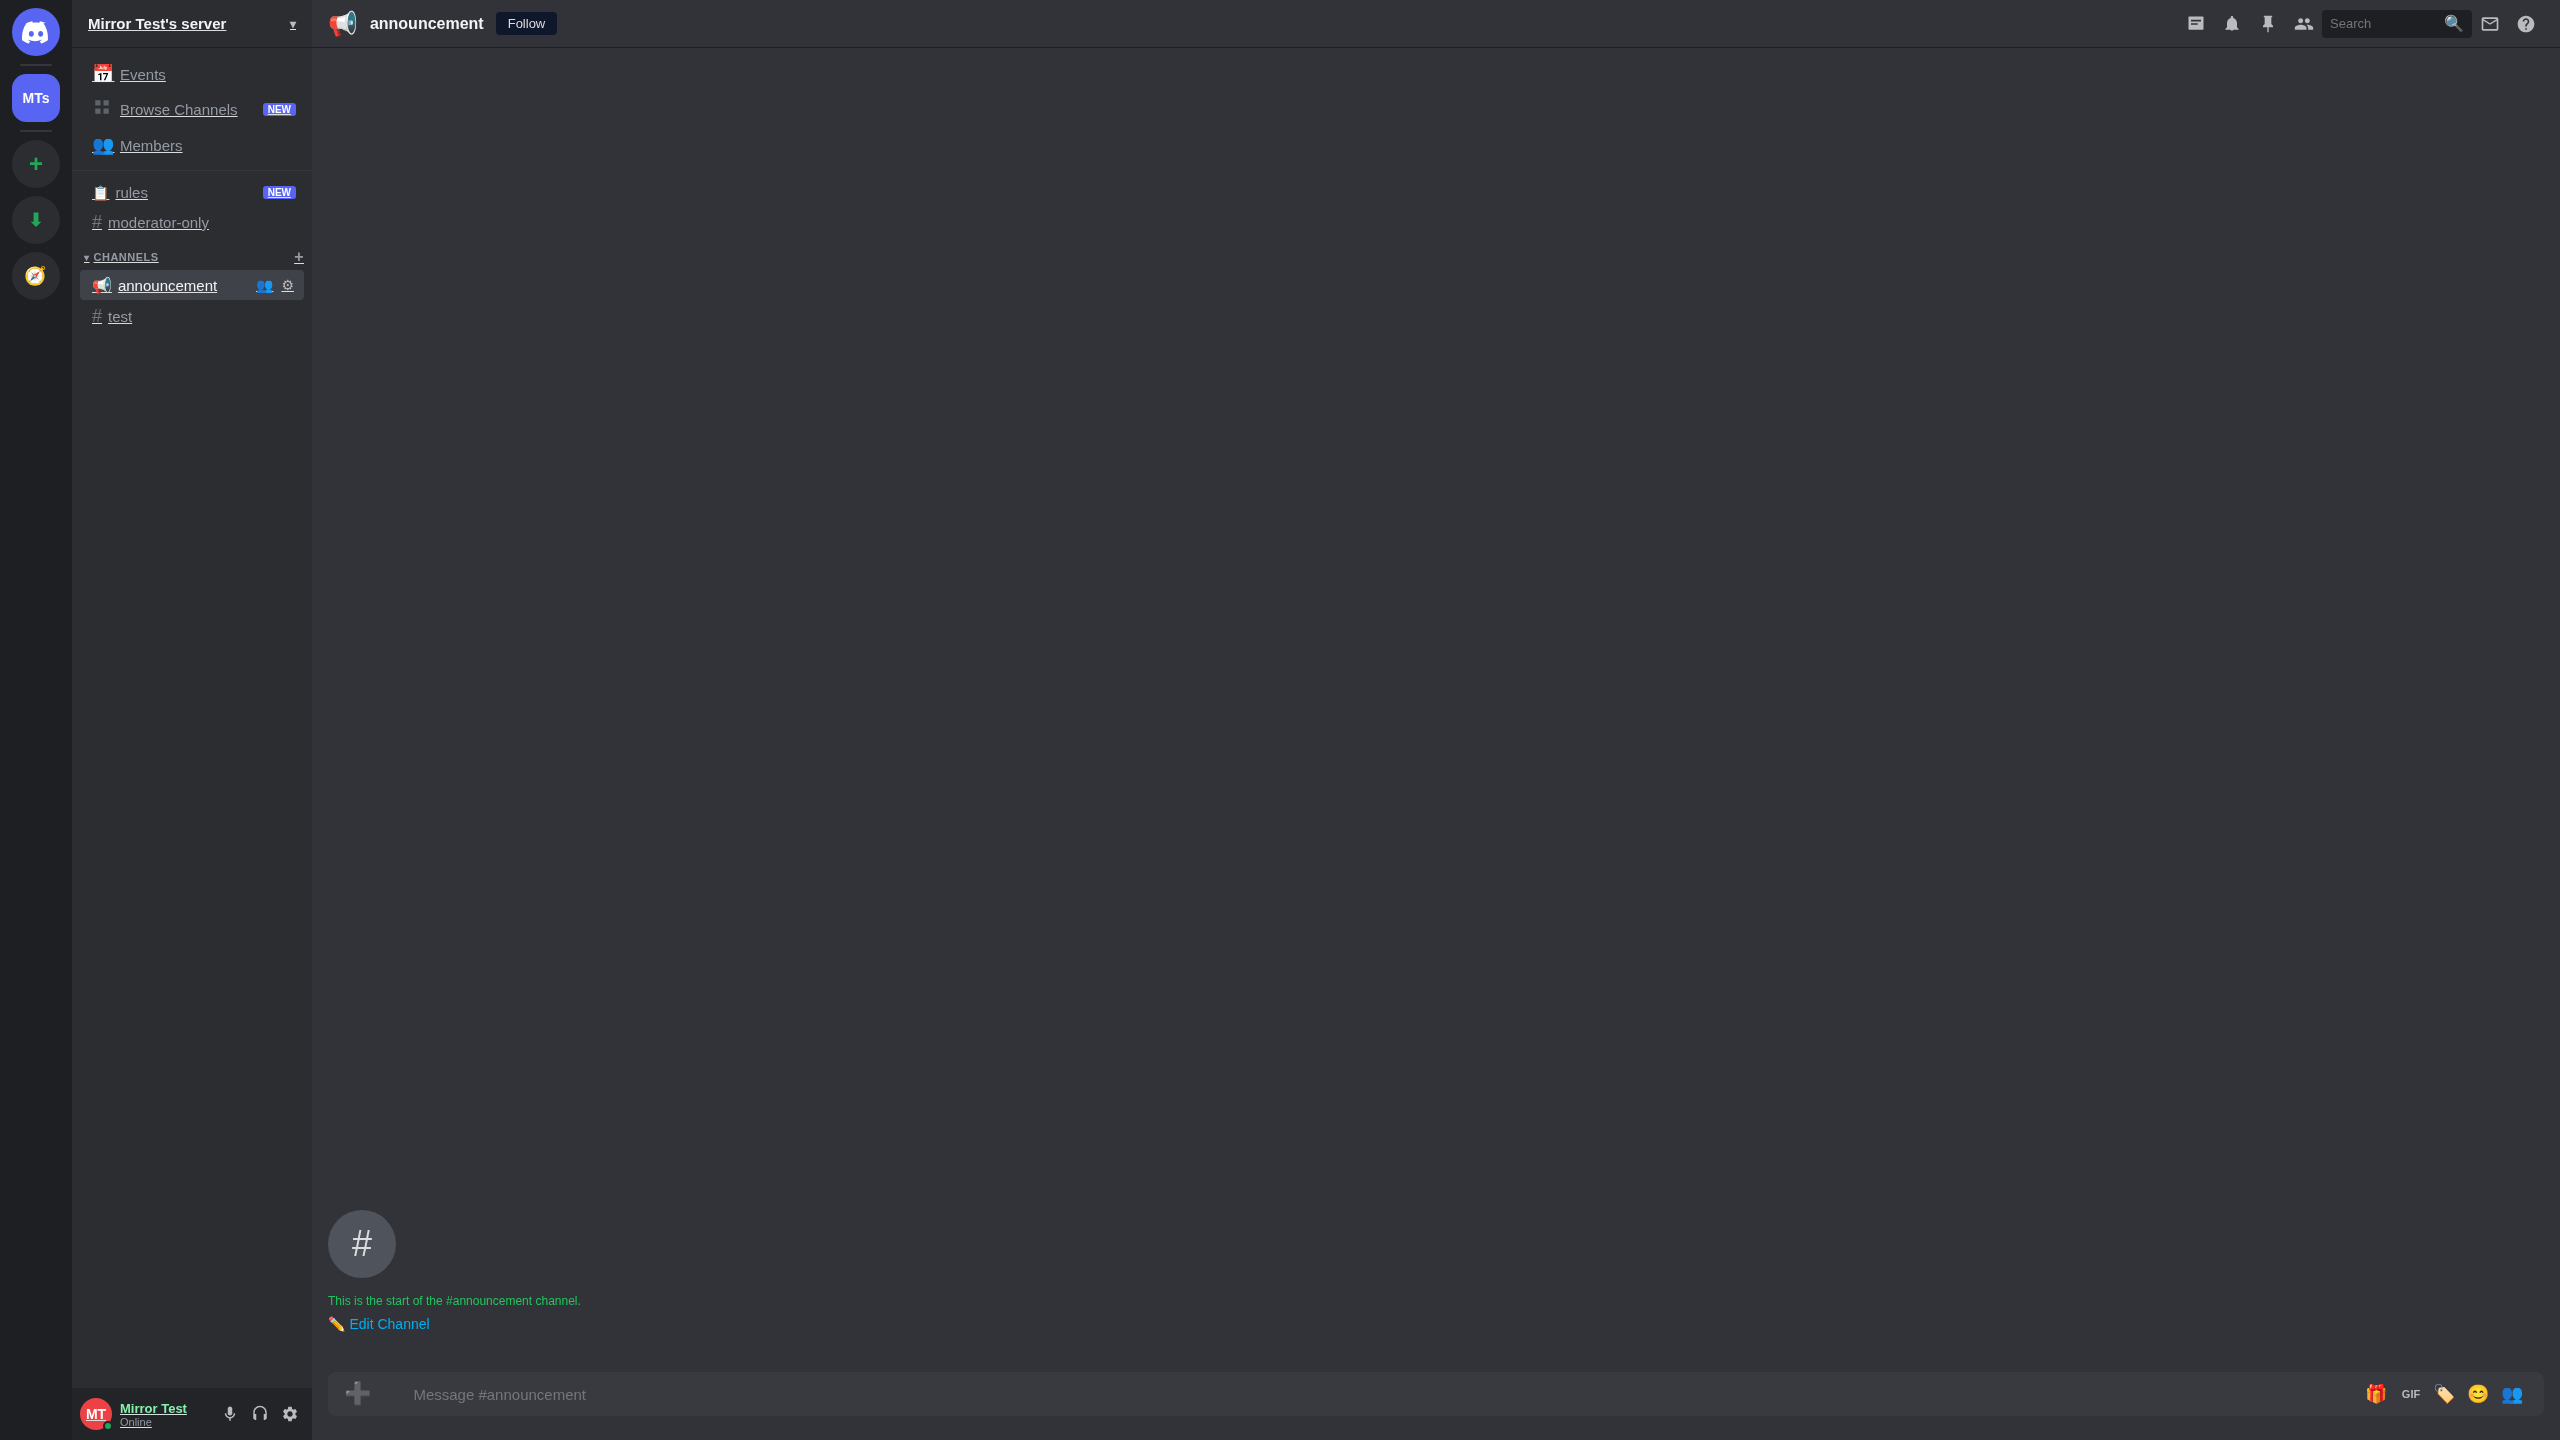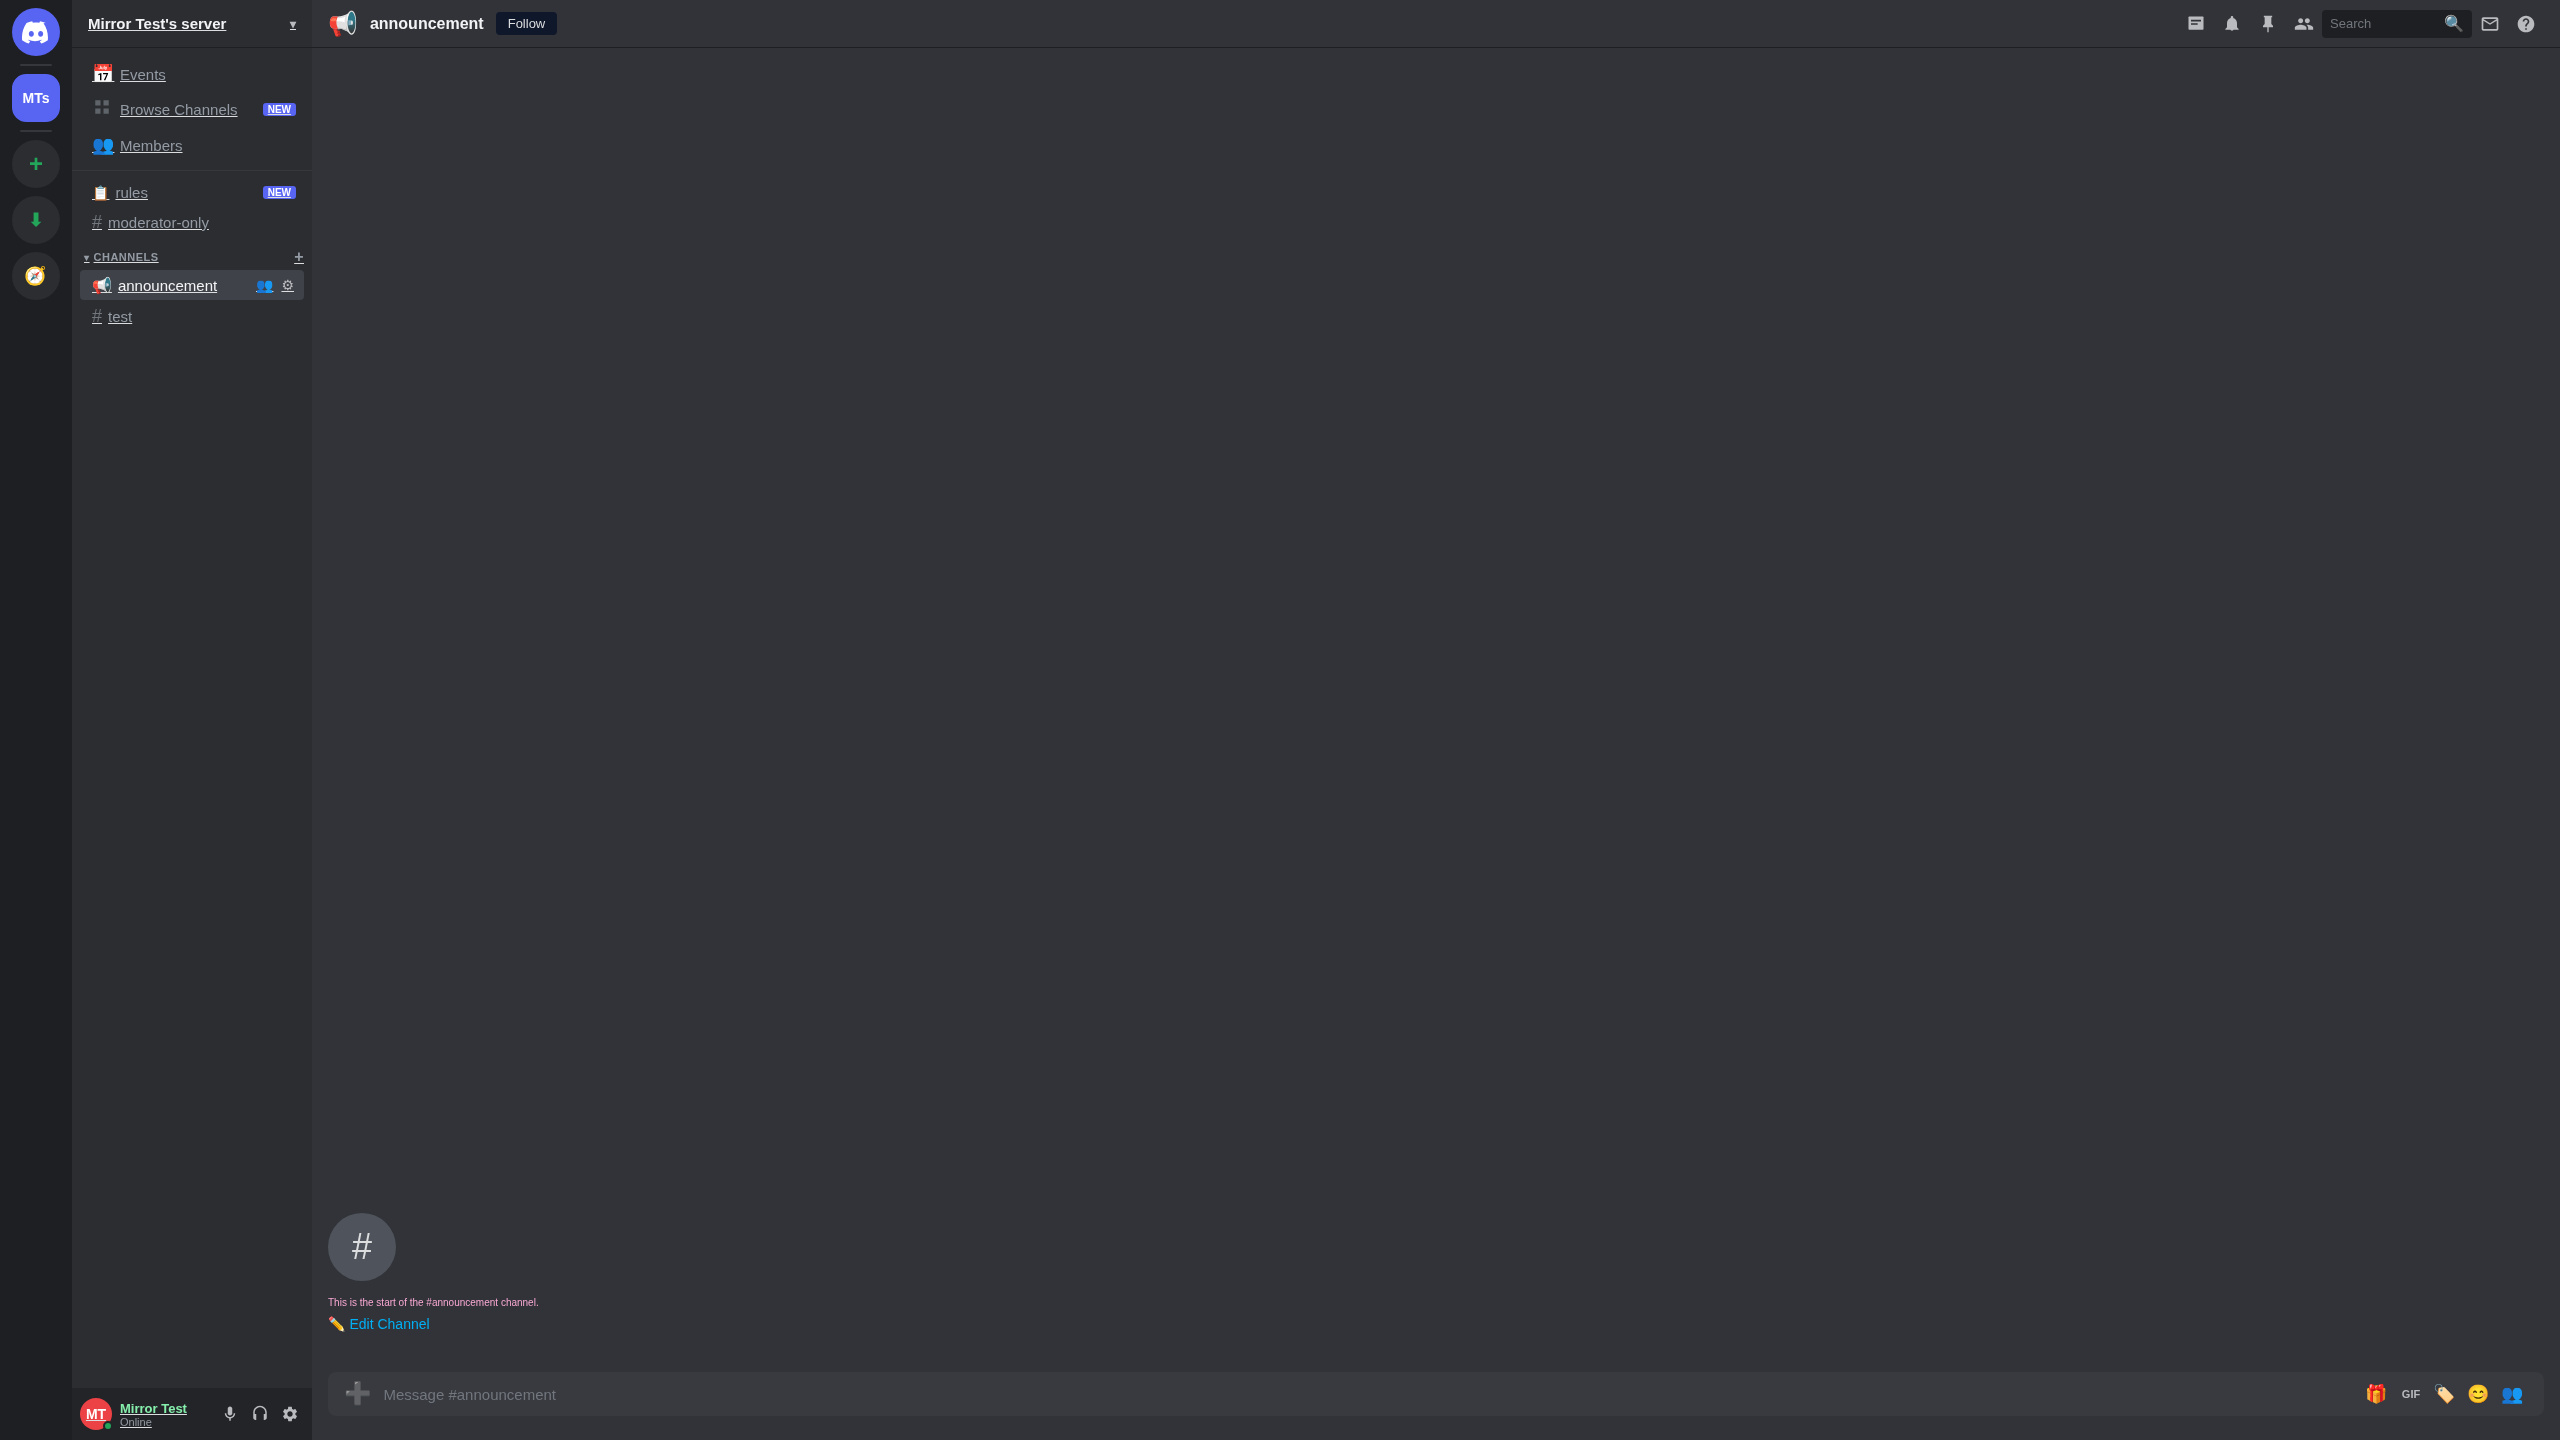--- a/index.html
+++ b/index.html
@@ -322,22 +322,22 @@
       color: #dcddde;
       margin-bottom: 16px;
     }
     .channel-welcome-title {
       font-size: 32px;
       font-weight: 800;
       color: #f2f3f5;
       margin-bottom: 8px;
     }
     .channel-welcome-desc {
-      color: #f9a8d4;
-      font-size: 10px;
+      color: #22c55e;
+      font-size: 12px;
     }
     .edit-channel-link {
       color: #00aff4;
       cursor: pointer;
       font-size: 14px;
       display: inline-flex;
       align-items: center;
       gap: 4px;
       margin-top: 8px;
     }
@@ -362,20 +362,21 @@
       cursor: pointer;
       flex-shrink: 0;
     }
     .message-input {
       flex: 1;
       background: none;
       border: none;
       outline: none;
       color: #84cc16;
       font-size: 15px;
+      margin-left: 30px;
     }
     .message-input::placeholder { color: #72767d; }
     .message-input-actions {
       display: flex;
       gap: 4px;
       align-items: center;
     }
     .msg-action-btn {
       width: 30px;
       height: 30px;

